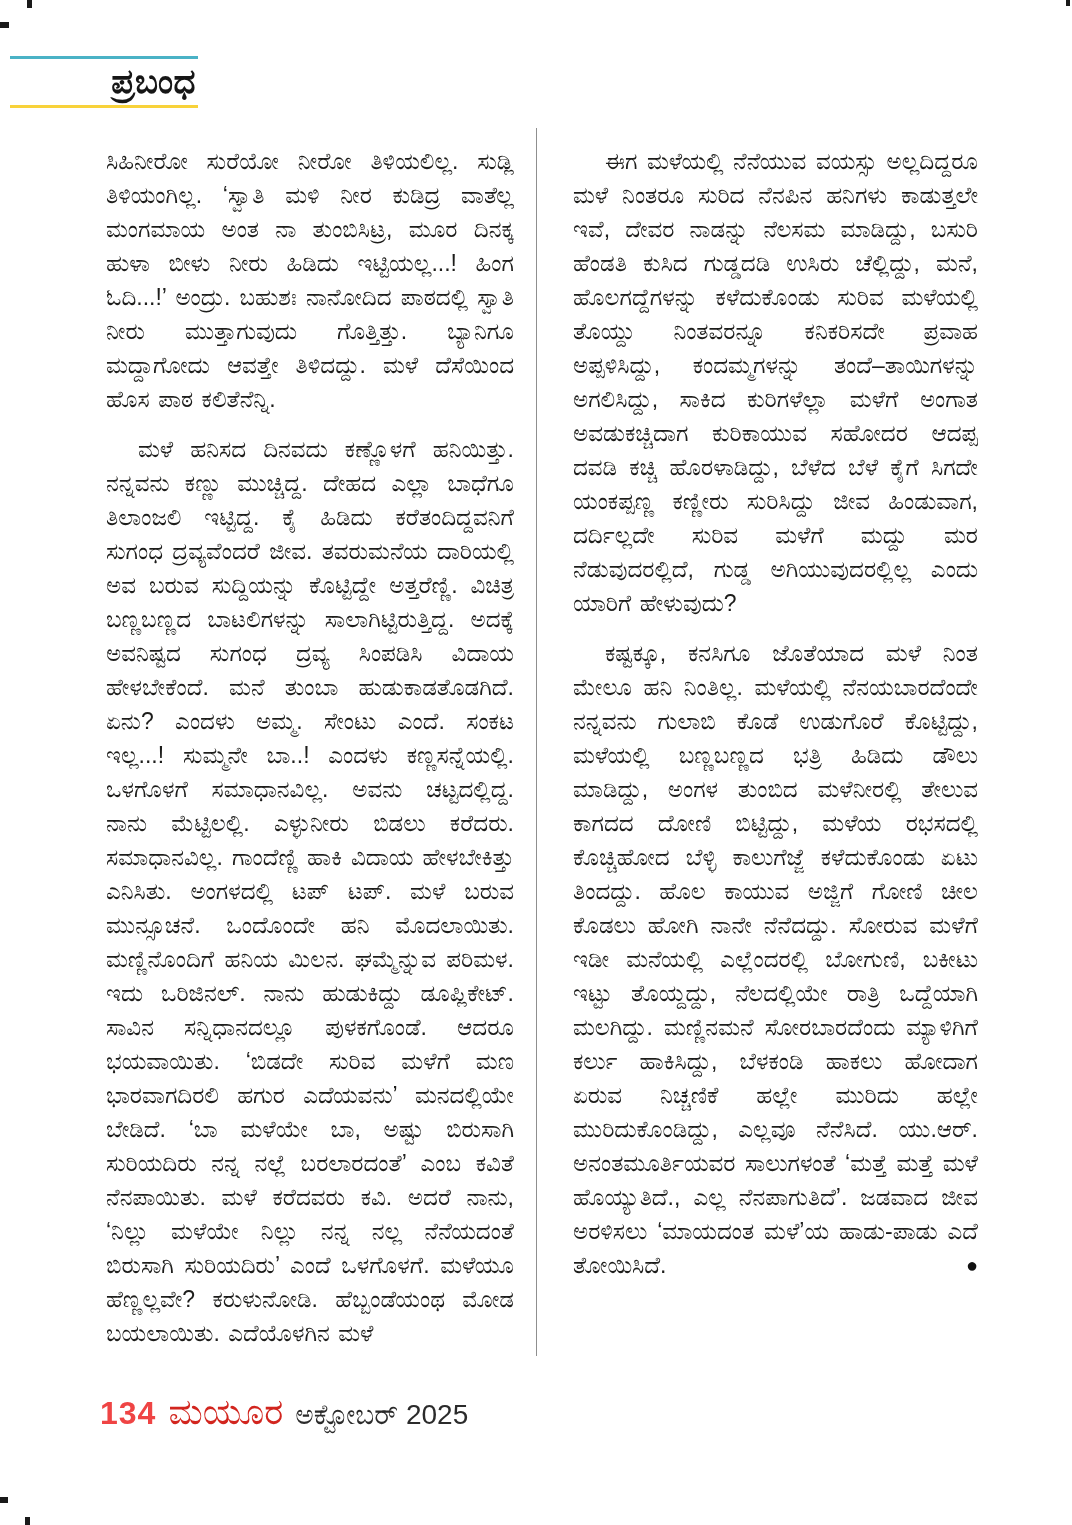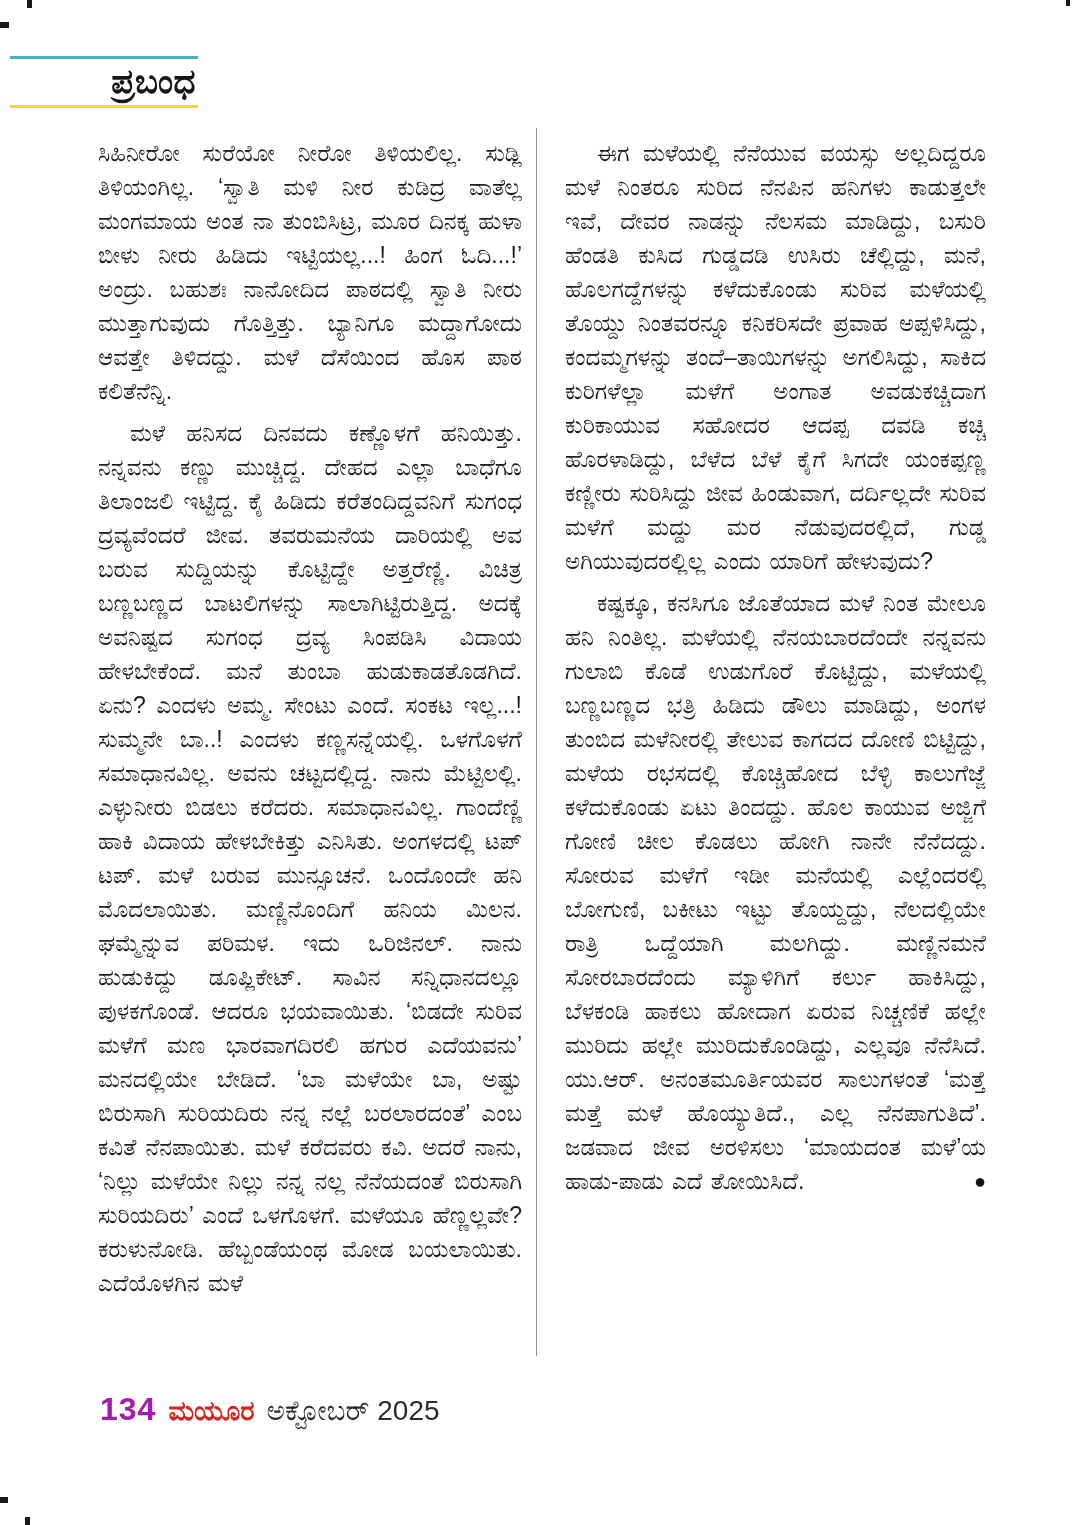--- a/index.html
+++ b/index.html
@@ -46,21 +46,21 @@
   .col{box-sizing:border-box;}
   .col.left{width:440px;}
   .col.right{width:437px;margin-left:20px;}
   .divider{
     width:1px;height:1228px;
     background:#8f8f8f;
     margin-left:6px;
     flex:none;
   }
   .para{
-    margin:8px;
+    margin:16px;
     font-size:23px;
     line-height:34px;
     text-align:justify;
     word-spacing:2px;
     color:#1d1d1b;
   }
   .para.indent{text-indent:32px;}
   .endmark{
     float:right;
     font-size:20px;
@@ -68,24 +68,24 @@
     color:#111;
   }
 
   
   .footer{
     position:absolute;left:100px;top:1391px;
     display:flex;align-items:baseline;gap:12px;
     white-space:nowrap;
   }
   .page-number{
-    font-size:32px;font-weight:600;color:#a21caf;letter-spacing:1px;
+    font-size:32px;font-weight:600;color:#ef4444;letter-spacing:1px;
   }
   .magazine-name{
-    font-size:27px;font-weight:bold;color:#d2251e;
+    font-size:36px;font-weight:normal;color:#d2251e;
   }
   .issue-date{
     font-size:28px;color:#2b2b2b;
   }
 </style>
 </head>
 <body>
 
 <div class="page">
 

